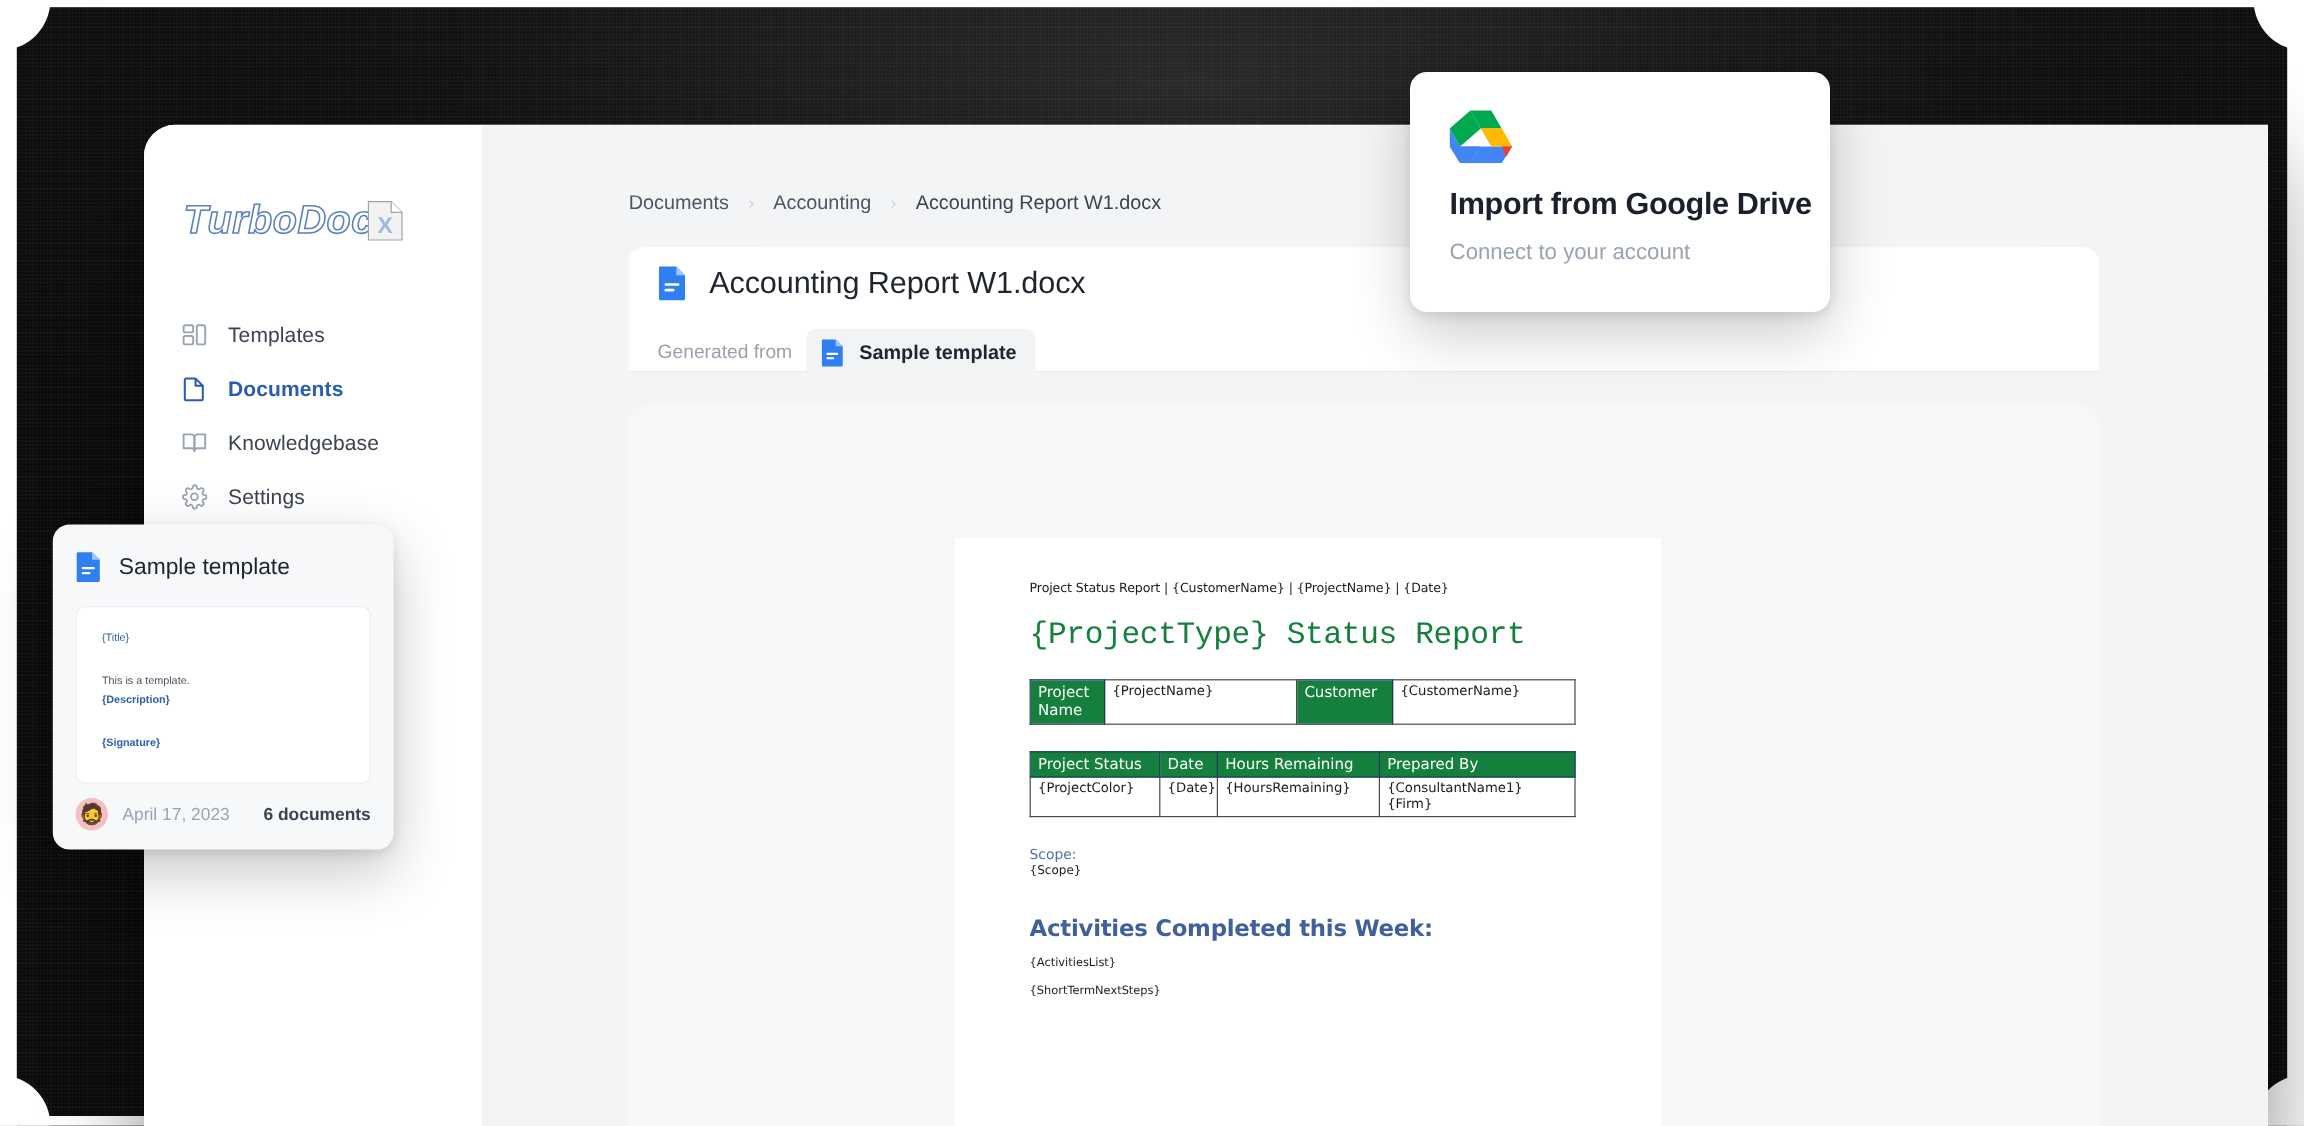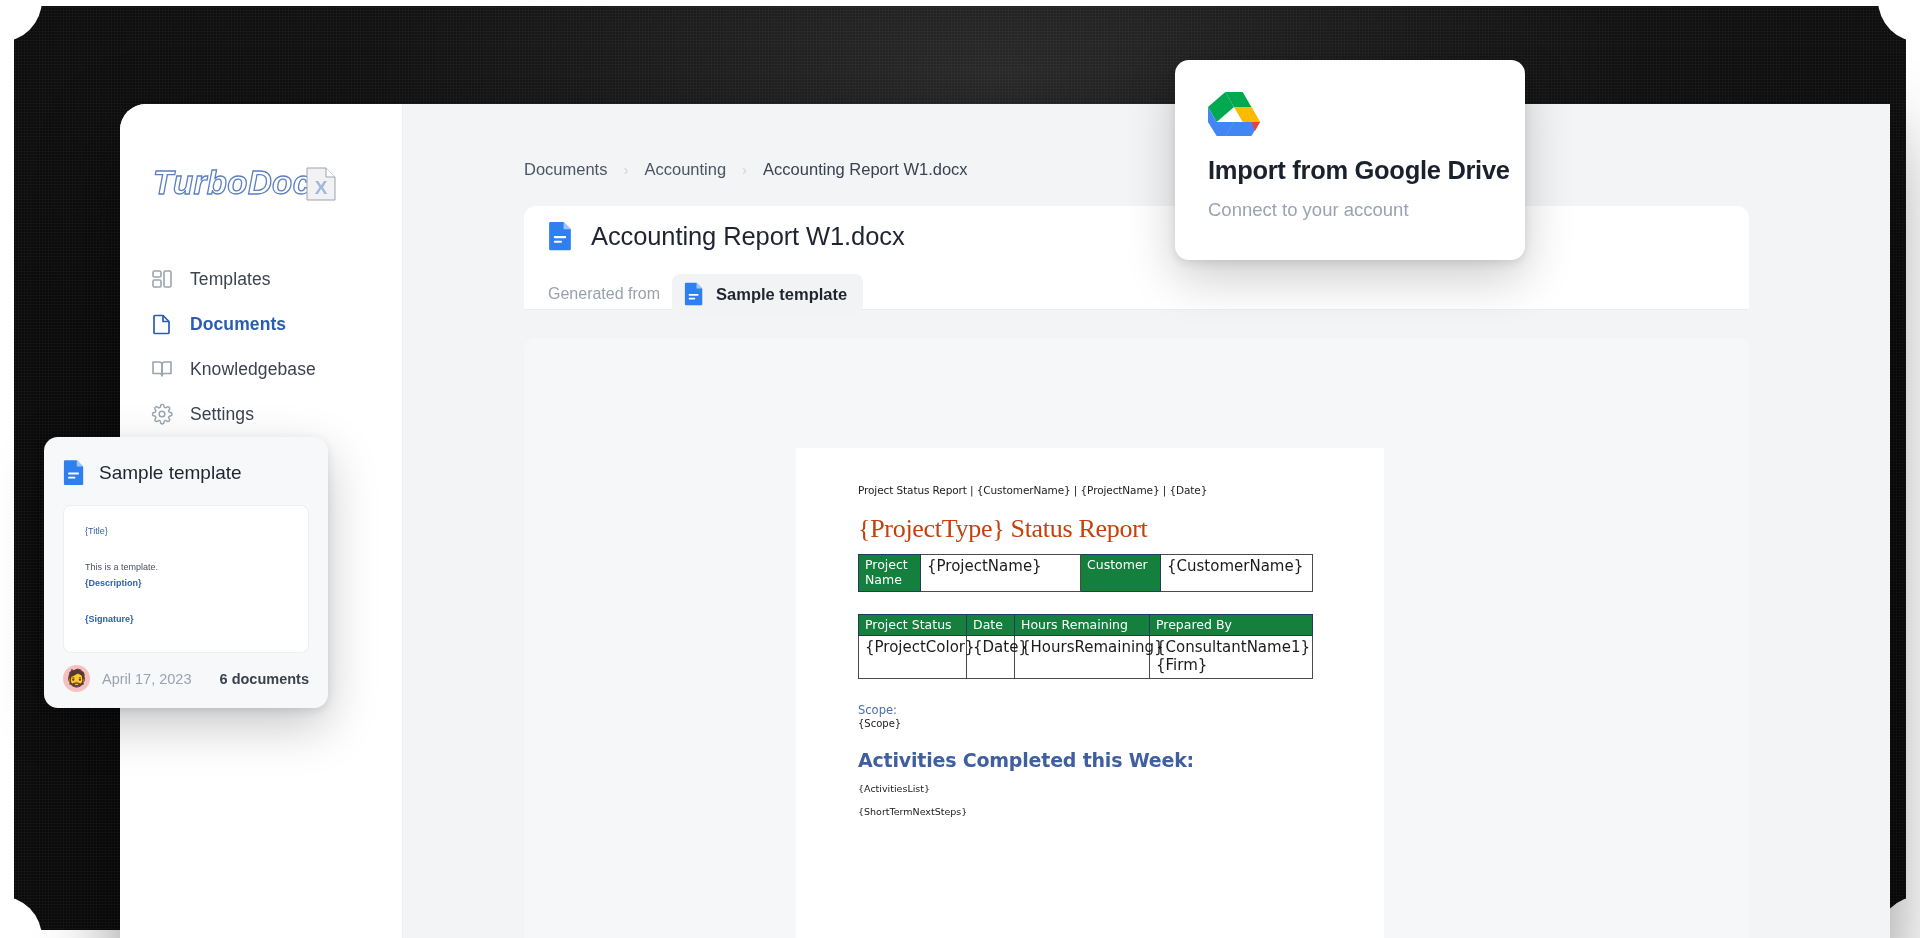--- a/index.html
+++ b/index.html
@@ -148,54 +148,54 @@
     background: #ffffff;
   }
   .doc-body { position: absolute; left: 62px; top: 36px; width: 470px; }
 
   .doc-headerline {
     font-family: "DejaVu Sans", sans-serif;
     font-size: 10.5px; color: #1b1b1b; letter-spacing: -.1px;
     margin-bottom: 18px;
   }
   .doc-h1 {
-    font-family: Liberation Serif, serif;
-    font-size: 26px; font-weight: 400; color: #c2410c;
-    letter-spacing: -.3px; margin-bottom: 10px;
+    font-family: Liberation Mono, monospace;
+    font-size: 26px; font-weight: 400; color: #15803d;
+    letter-spacing: -.3px; margin-bottom: 22px;
   }
   table.doc-tbl {
     border-collapse: collapse; width: 455px;
     font-family: "DejaVu Sans", sans-serif;
     table-layout: fixed;
   }
   table.doc-tbl td {
     border: 1px solid #4a4a4a;
     padding: 3px 6px;
-    font-size: 15px; color: #1b1b1b;
+    font-size: 11px; color: #1b1b1b;
     vertical-align: top;
     line-height: 1.18;
   }
   table.doc-tbl td.hd {
     background: #15803d; color: #ffffff; font-size: 12.5px;
     border-color: #223a63;
   }
   .tbl-gap { height: 22px; }
 
   .doc-sec-sm {
     font-family: "DejaVu Sans", sans-serif;
     font-size: 11.5px; color: #4a6fa8; margin-top: 24px;
   }
   .doc-sec-sm-val {
     font-family: "DejaVu Sans", sans-serif;
     font-size: 10px; color: #1b1b1b; margin-top: 1px;
   }
   .doc-h2 {
     font-family: "DejaVu Sans", sans-serif;
     font-size: 19px; font-weight: 700; color: #3f5f9e;
-    letter-spacing: -.2px; margin-top: 20px;
+    letter-spacing: -.2px; margin-top: 32px;
   }
   .doc-h2-val {
     font-family: "DejaVu Sans", sans-serif;
     font-size: 9.5px; color: #1b1b1b; margin-top: 12px;
   }
 
   
   .gdrive-card {
     position: absolute; left: 1175px; top: 60px;
     width: 350px; height: 200px;

